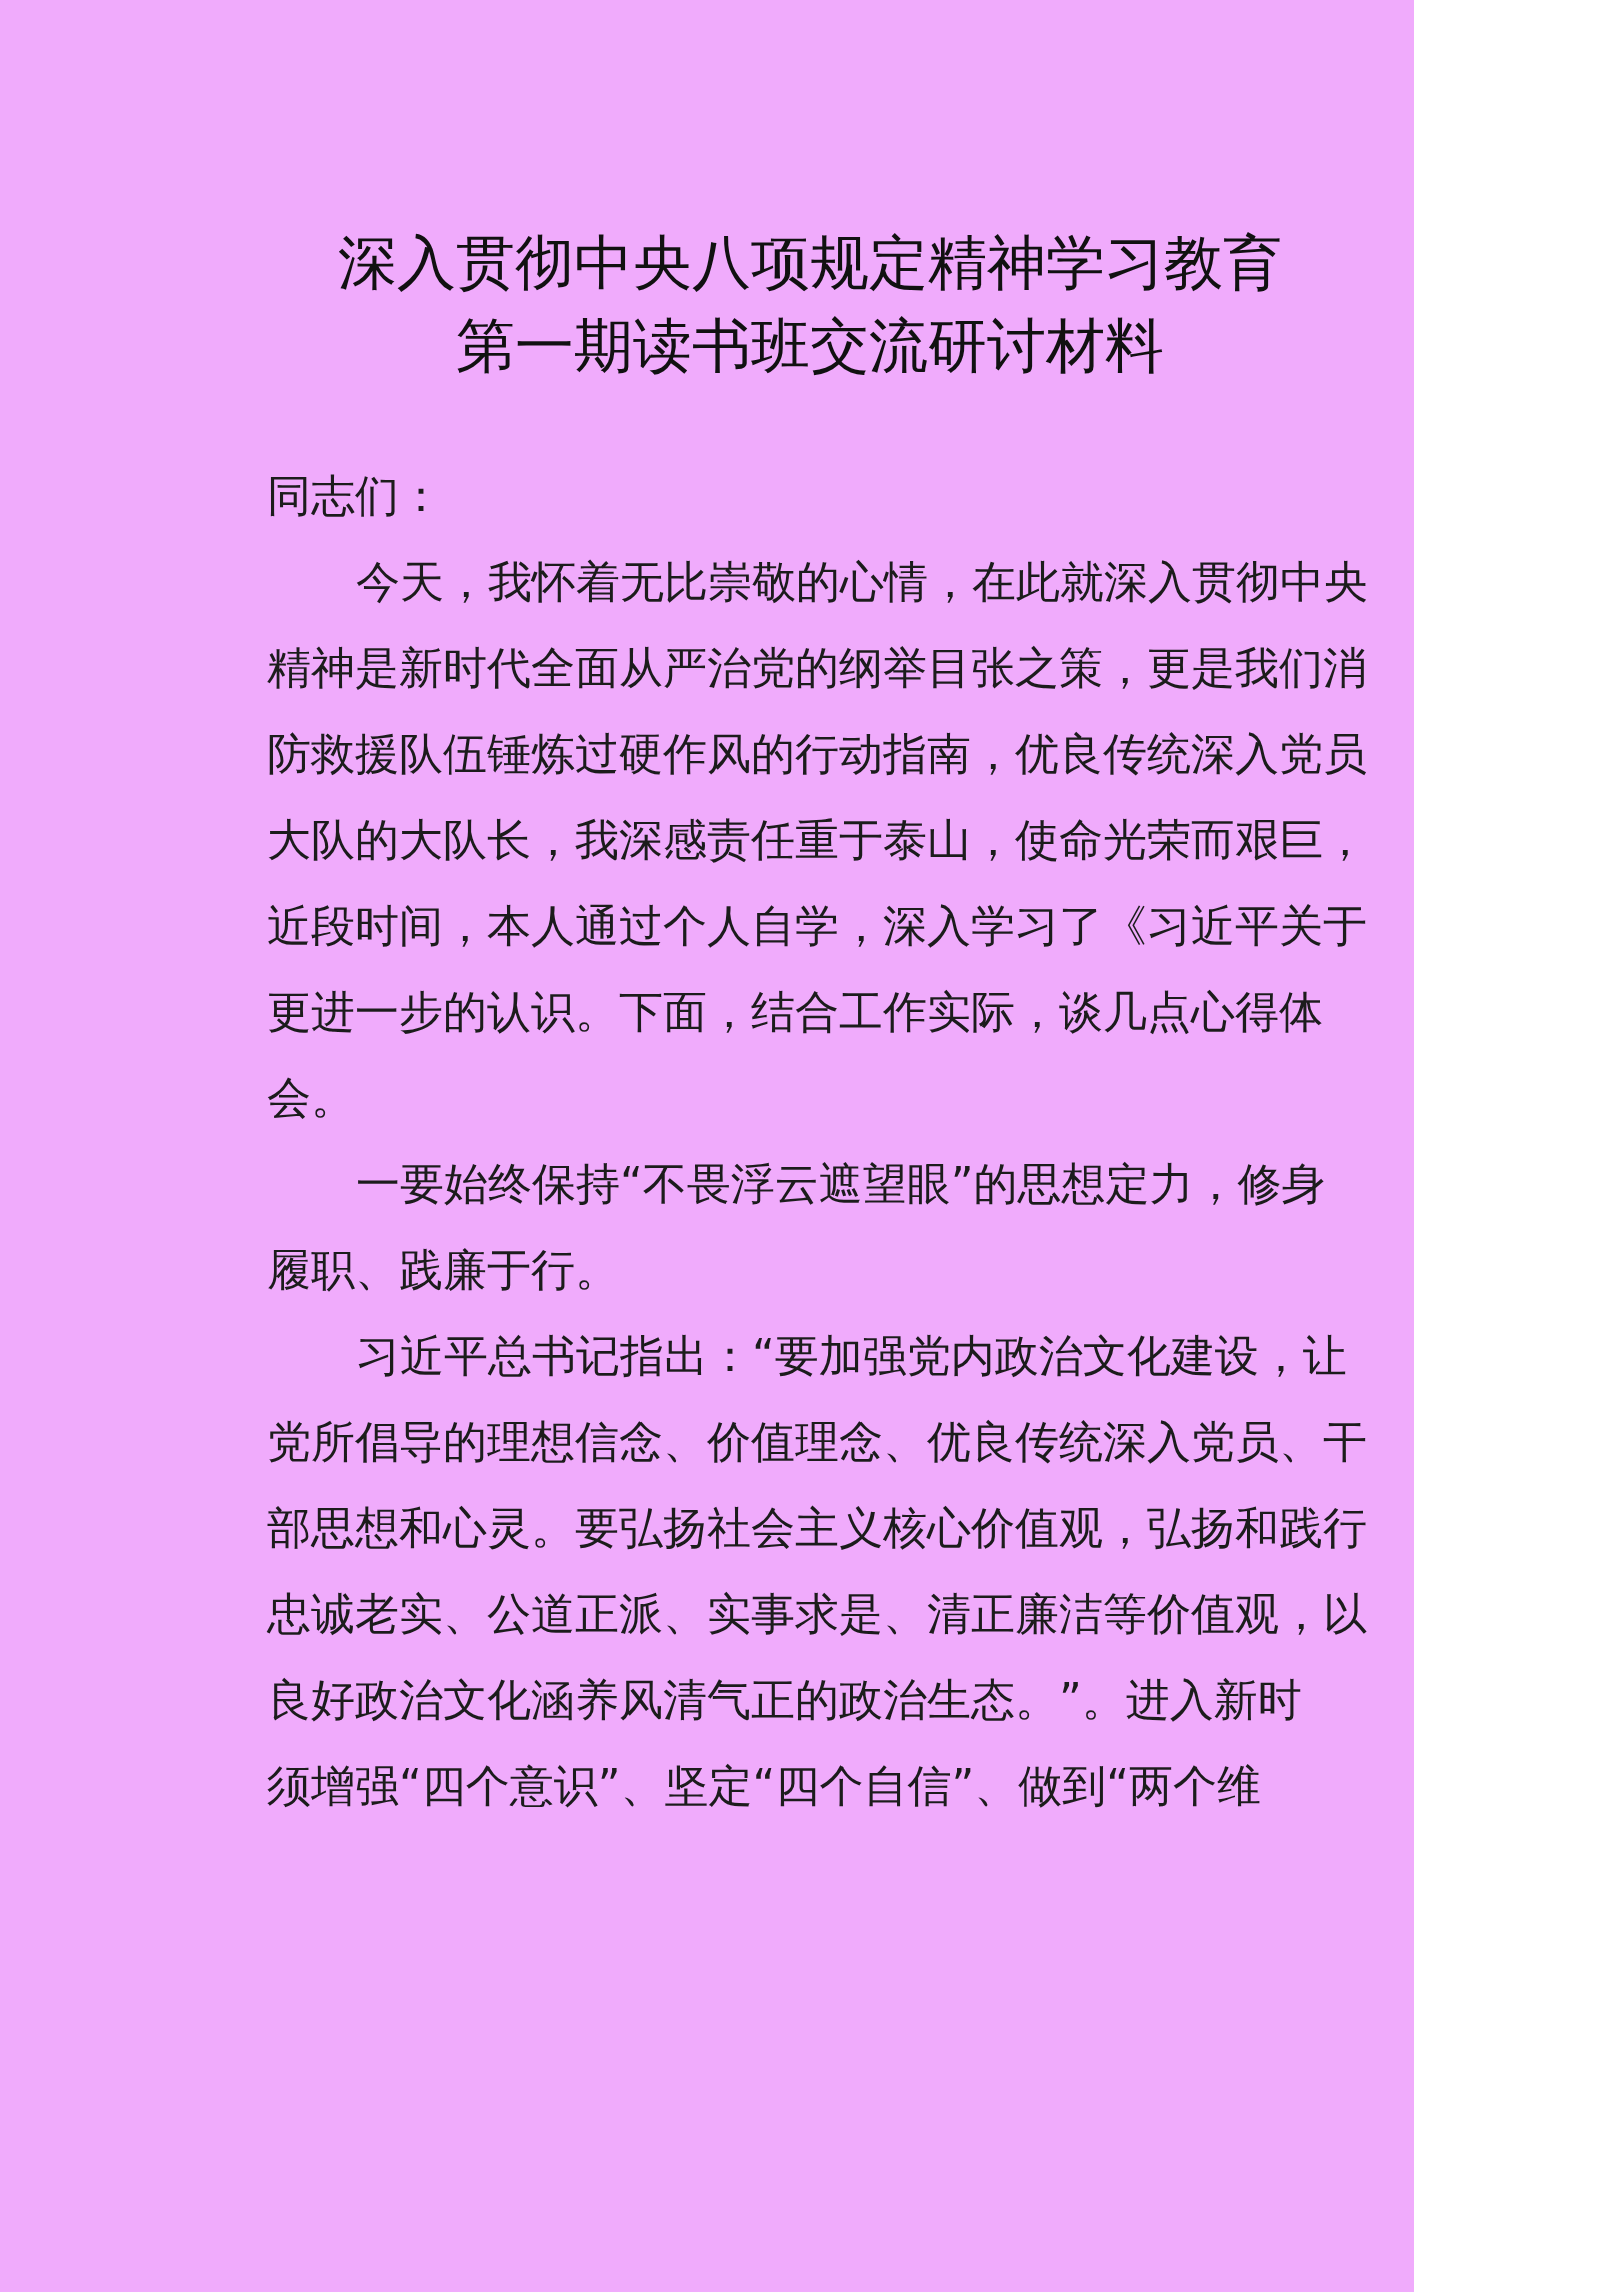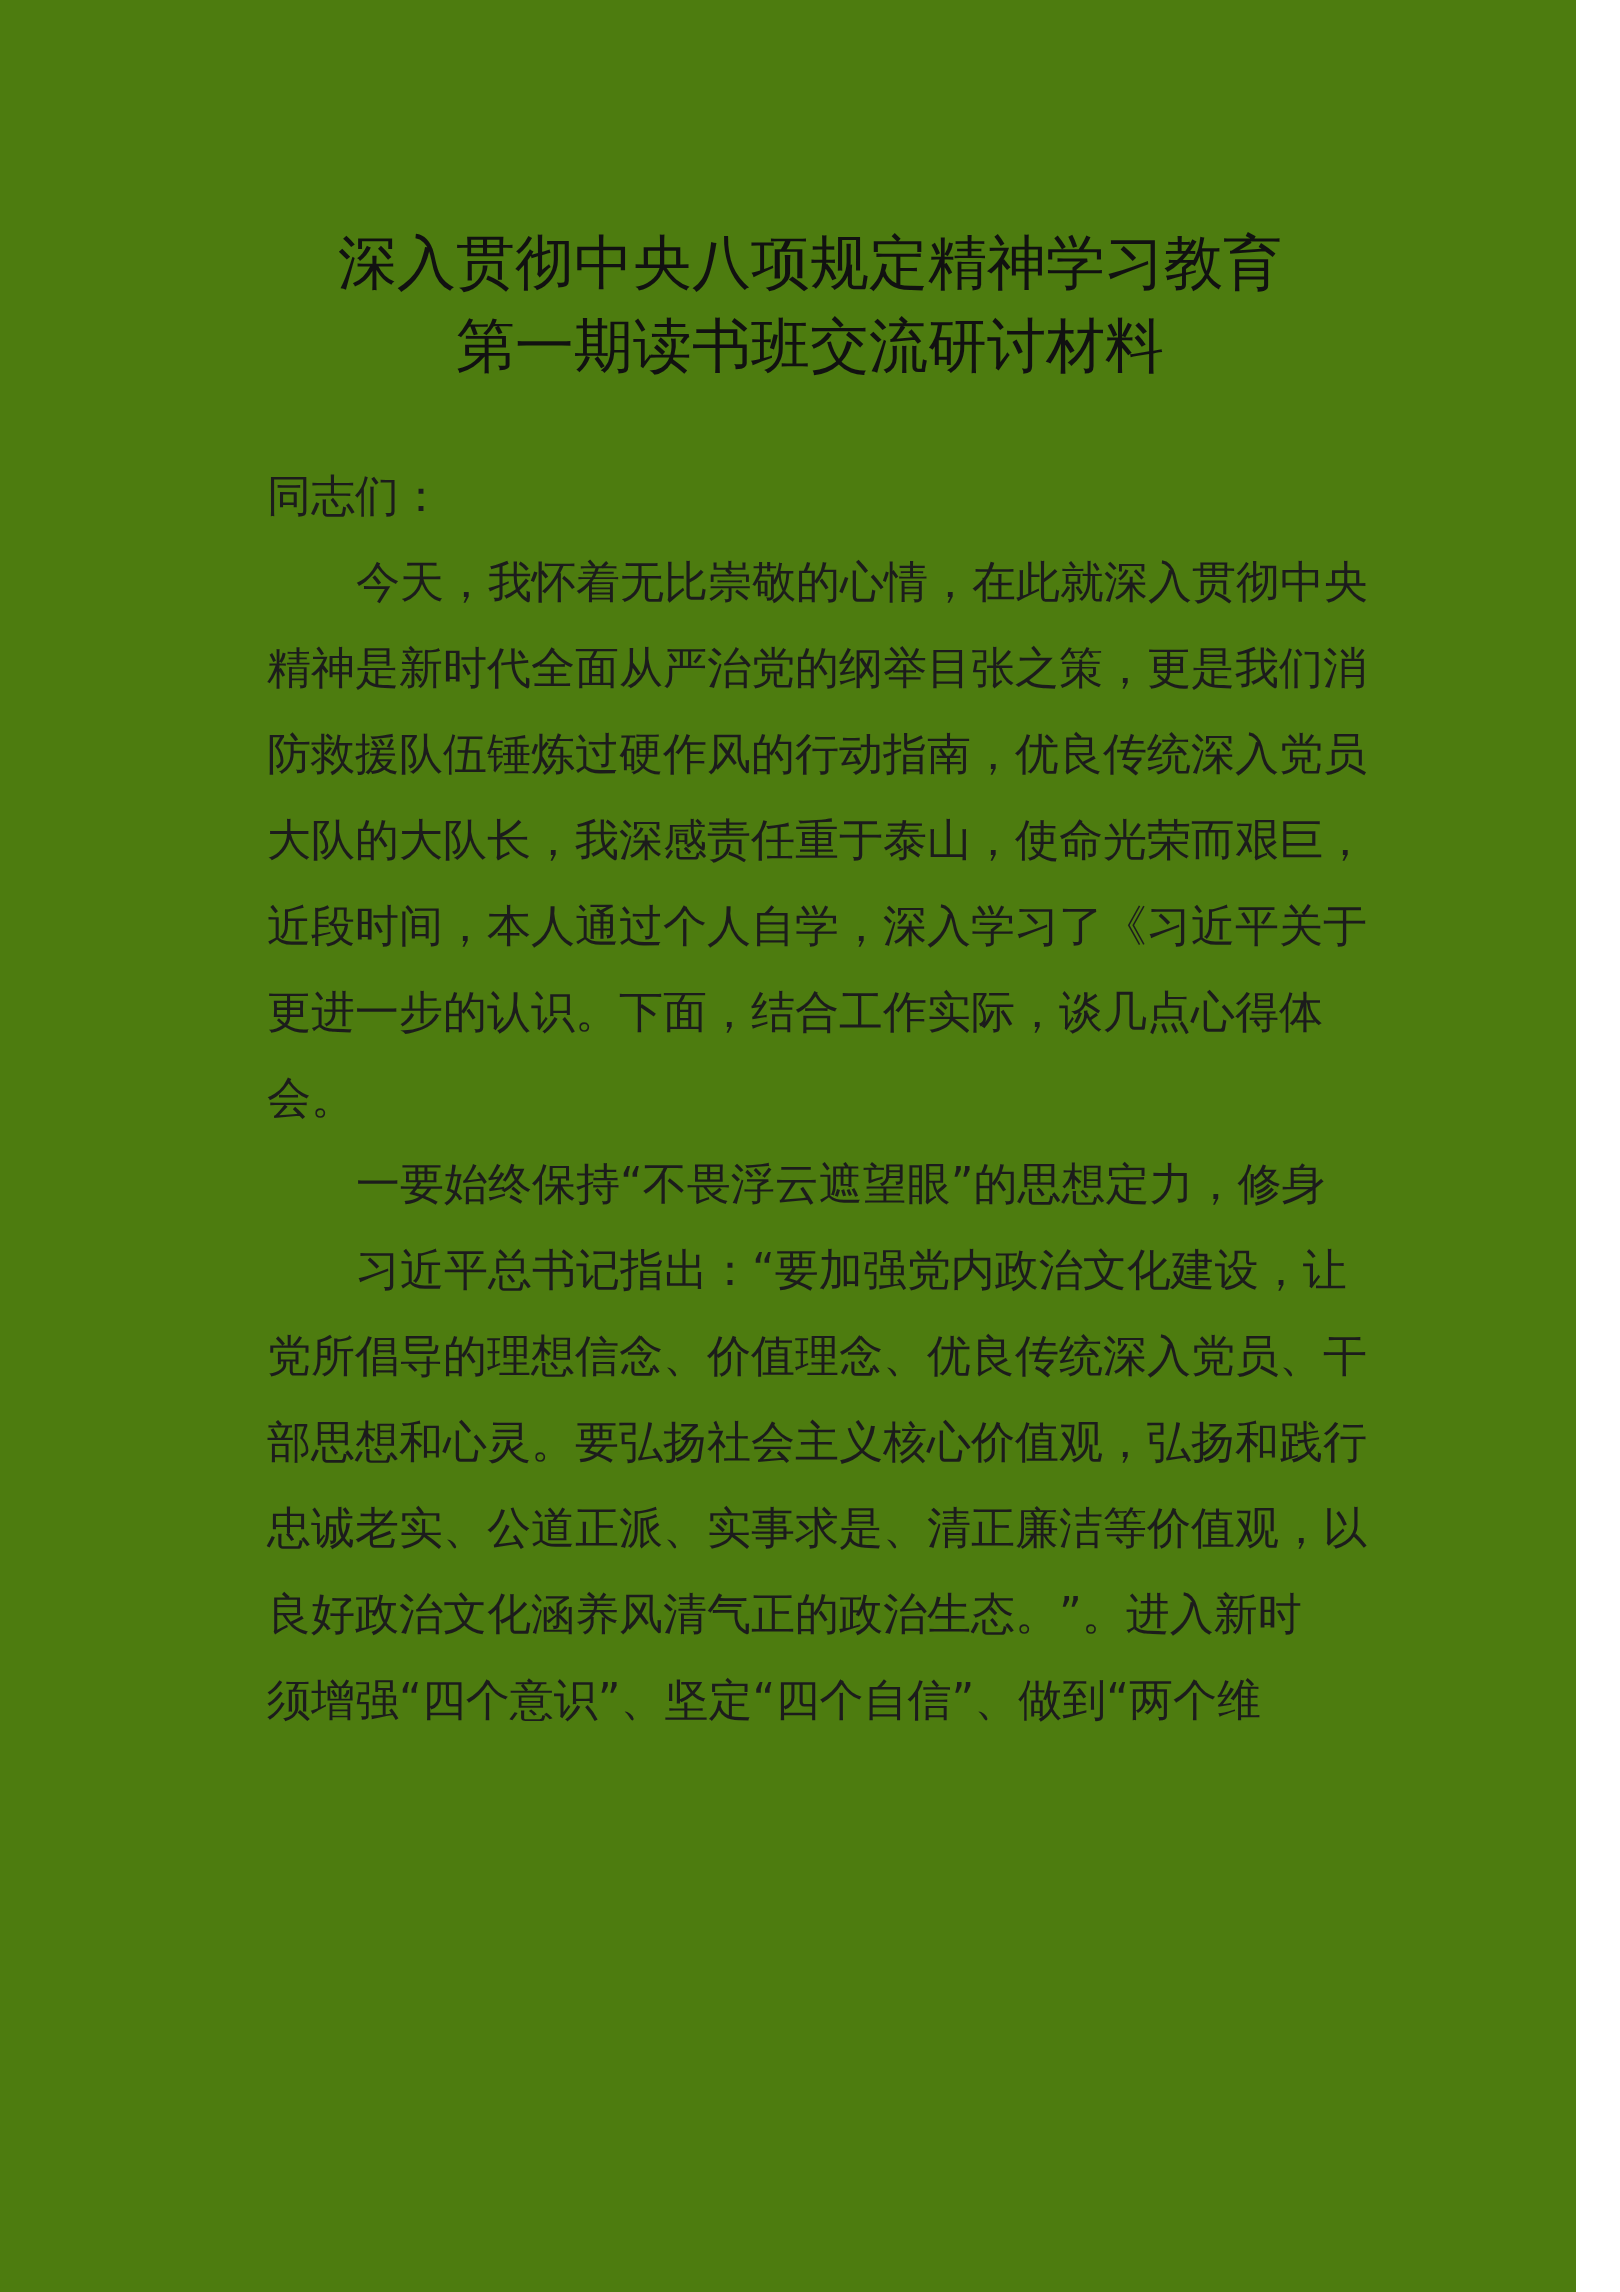--- a/index.html
+++ b/index.html
@@ -1,18 +1,18 @@
 <!DOCTYPE html>
 <html><head>
   <meta charset="utf-8">
   <style>
     html, body { margin: 0; padding: 0; background: #ffffff; }
     body { width: 1620px; height: 2293px; position: relative; overflow: hidden;
            font-family: "DejaVu Sans", "Liberation Sans", sans-serif; color: #1a1a1a; }
-    .page { position: absolute; left: 0; top: 0; width: 1576px; height: 2293px; background: #4d7c0f; }
+    .page { position: absolute; left: 0; top: 0; width: 1414px; height: 2293px; background: #f0abfc; }
     .title { position: absolute; left: 0; width: 1620px; text-align: center;
              font-size: 59px; line-height: 59px; letter-spacing: 0px; color: #111; }
     .title.l1 { top: 233px; }
     .title.l2 { top: 316px; }
     .body-text { position: absolute; left: 247px; width: 1123px; top: 453px; }
     .line { height: 86px; line-height: 86px; font-size: 44px; white-space: nowrap; color: #1c1c1c; margin-left: 20px; }
     .indent { padding-left: 89px; }
   </style>
 </head>
 <body>
@@ -24,20 +24,21 @@
   <div class="body-text">
     <div class="line">同志们：</div>
     <div class="line indent">今天，我怀着无比崇敬的心情，在此就深入贯彻中央</div>
     <div class="line">精神是新时代全面从严治党的纲举目张之策，更是我们消</div>
     <div class="line">防救援队伍锤炼过硬作风的行动指南，优良传统深入党员</div>
     <div class="line">大队的大队长，我深感责任重于泰山，使命光荣而艰巨，</div>
     <div class="line">近段时间，本人通过个人自学，深入学习了《习近平关于</div>
     <div class="line">更进一步的认识。下面，结合工作实际，谈几点心得体</div>
     <div class="line">会。</div>
     <div class="line indent">一要始终保持“不畏浮云遮望眼”的思想定力，修身</div>
+    <div class="line">履职、践廉于行。</div>
     <div class="line indent">习近平总书记指出：“要加强党内政治文化建设，让</div>
     <div class="line">党所倡导的理想信念、价值理念、优良传统深入党员、干</div>
     <div class="line">部思想和心灵。要弘扬社会主义核心价值观，弘扬和践行</div>
     <div class="line">忠诚老实、公道正派、实事求是、清正廉洁等价值观，以</div>
     <div class="line">良好政治文化涵养风清气正的政治生态。”。进入新时</div>
     <div class="line">须增强“四个意识”、坚定“四个自信”、做到“两个维</div>
   </div>
 </div>
 
 

